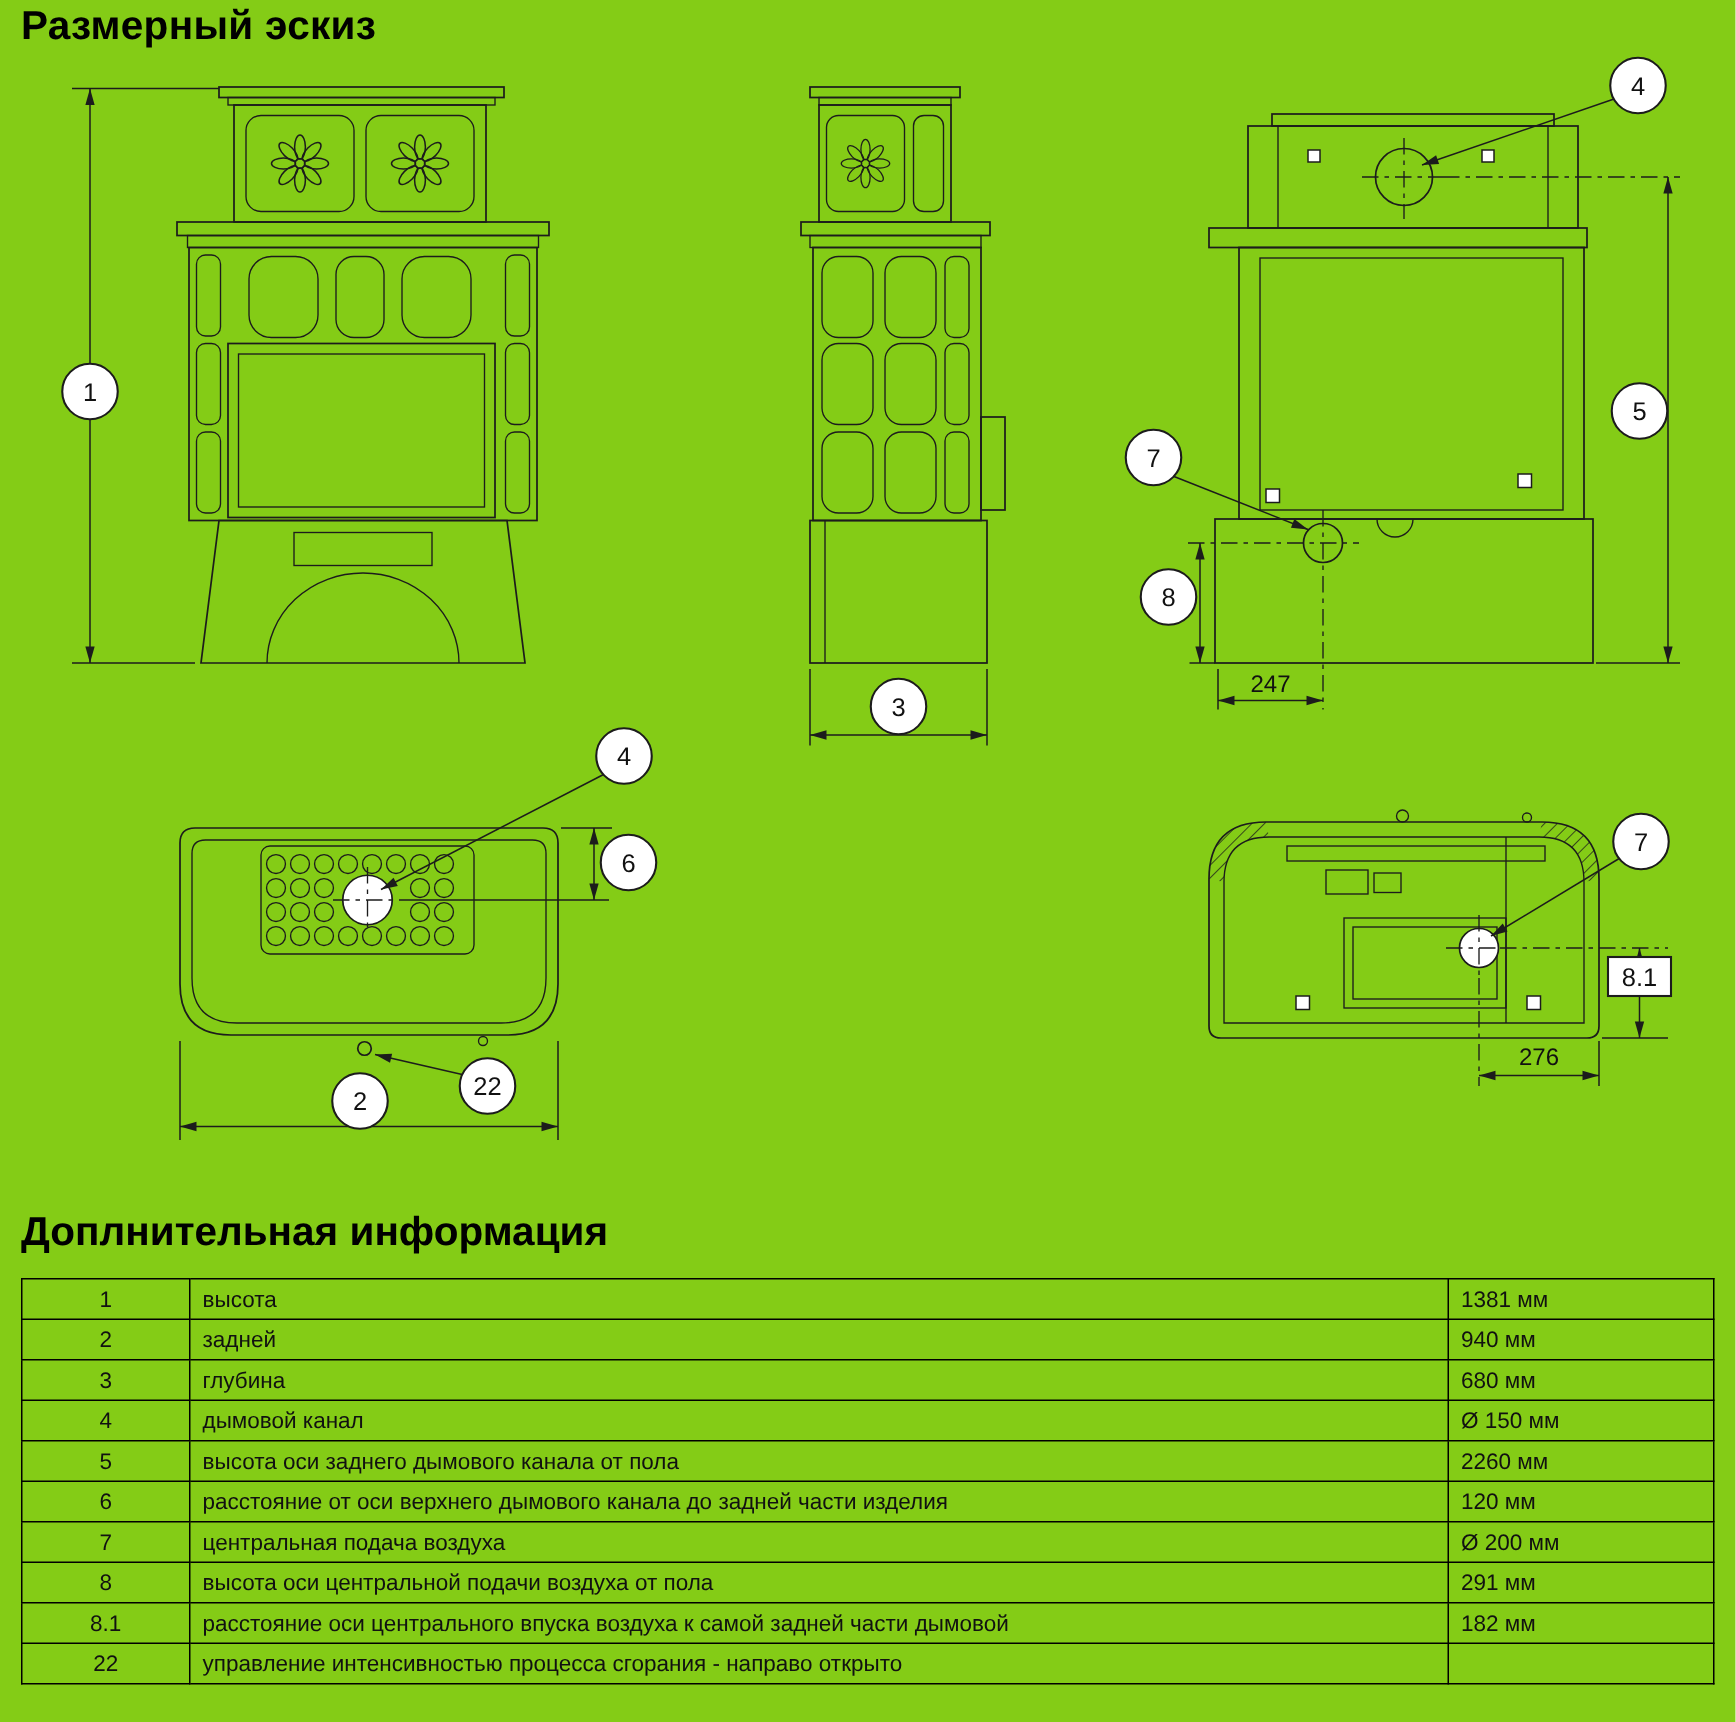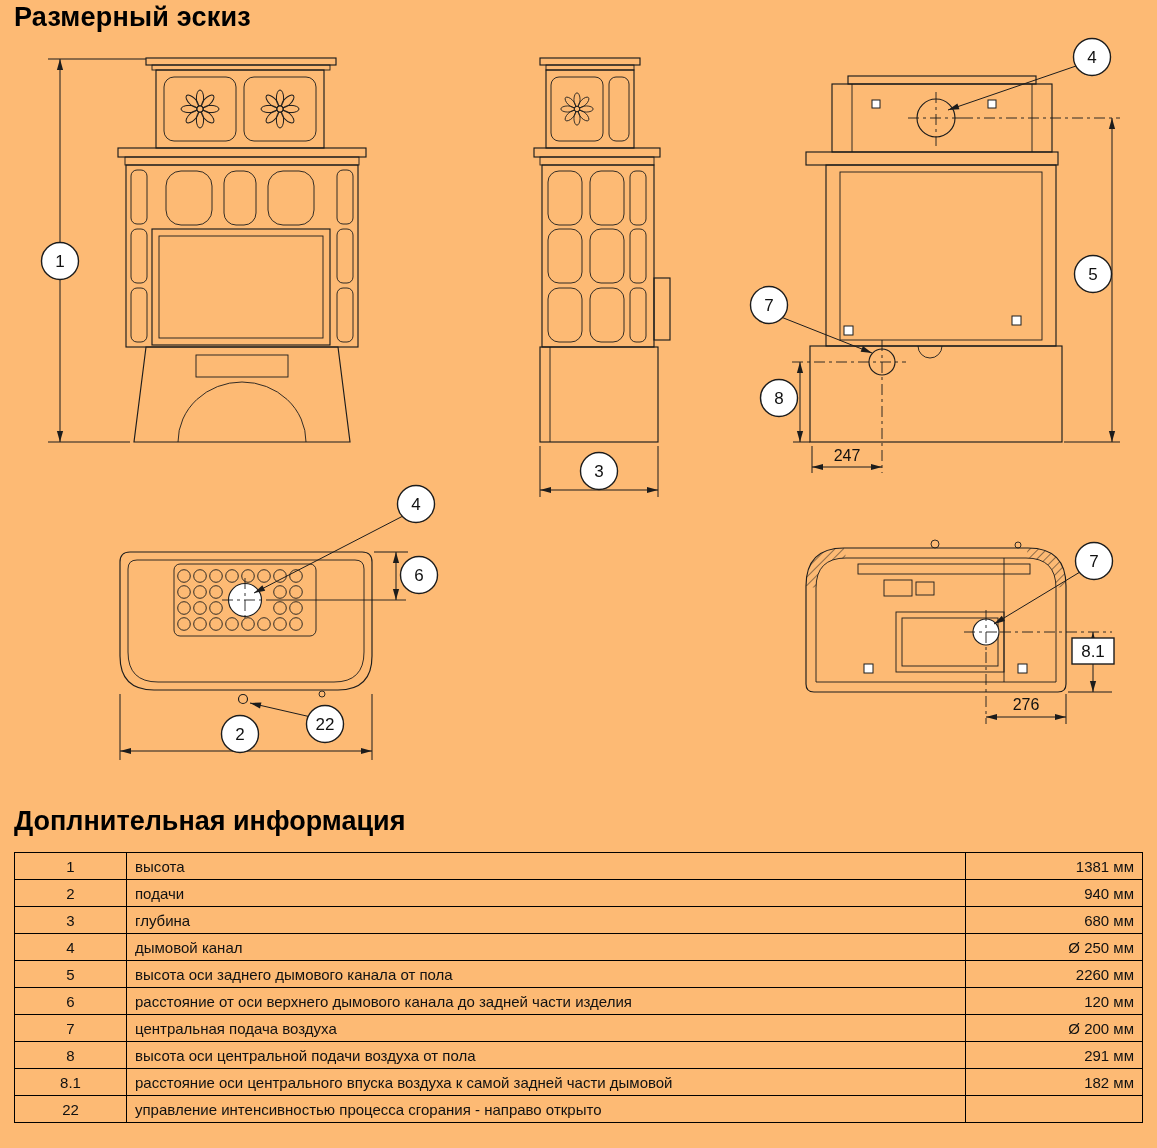--- a/index.html
+++ b/index.html
@@ -1,18 +1,18 @@
 <!DOCTYPE html>
 <html><head>
 <meta charset="utf-8">
 <style>
   html,body { margin:0; padding:0; background:#ffffff; }
   .page {
     position:relative; width:1157px; height:1148px;
-    background:#fdba74; overflow:hidden;
+    background:#84cc16; overflow:hidden;
     font-family:"Liberation Sans", sans-serif; color:#111;
   }
   h1.title { position:absolute; left:14px; top:2px; margin:0;
     font-size:27px; font-weight:700; color:#000; letter-spacing:0.2px; }
   h2.title2 { position:absolute; left:14px; top:806px; margin:0;
     font-size:27px; font-weight:700; color:#000; }
   svg.drawing { position:absolute; left:0; top:0; width:1157px; height:790px; }
 
   
   .ln   { fill:none; stroke:#1c1c1c; stroke-width:1.15; }
@@ -26,21 +26,21 @@
     text-anchor:middle; }
   text.dimtxt { font-family:"Liberation Sans",sans-serif; font-size:16px; fill:#111;
     text-anchor:middle; }
 
   
   table.info { position:absolute; left:14px; top:852px; width:1129px;
     border-collapse:collapse; table-layout:fixed; }
   table.info td { border:1px solid #000; font-size:15px; color:#111;
     padding:3px 8px; height:20px; overflow:hidden; white-space:nowrap; }
   td.num { width:95px; text-align:center; }
-  td.val { width:160px; text-align:right; }
+  td.val { width:160px; text-align:left; }
 </style>
 </head>
 <body>
 
 <div class="page">
 
   <h1 class="title">Размерный эскиз</h1>
 
   <svg class="drawing" viewBox="0 0 1157 790">
     <defs>
@@ -307,32 +307,32 @@
 
   <table class="info">
     <tbody>
       <tr>
         <td class="num">1</td>
         <td class="desc">высота</td>
         <td class="val">1381 мм</td>
       </tr>
       <tr>
         <td class="num">2</td>
-        <td class="desc">подачи</td>
+        <td class="desc">задней</td>
         <td class="val">940 мм</td>
       </tr>
       <tr>
         <td class="num">3</td>
         <td class="desc">глубина</td>
         <td class="val">680 мм</td>
       </tr>
       <tr>
         <td class="num">4</td>
         <td class="desc">дымовой канал</td>
-        <td class="val">Ø 250 мм</td>
+        <td class="val">Ø 150 мм</td>
       </tr>
       <tr>
         <td class="num">5</td>
         <td class="desc">высота оси заднего дымового канала от пола</td>
         <td class="val">2260 мм</td>
       </tr>
       <tr>
         <td class="num">6</td>
         <td class="desc">расстояние от оси верхнего дымового канала до задней части изделия</td>
         <td class="val">120 мм</td>

